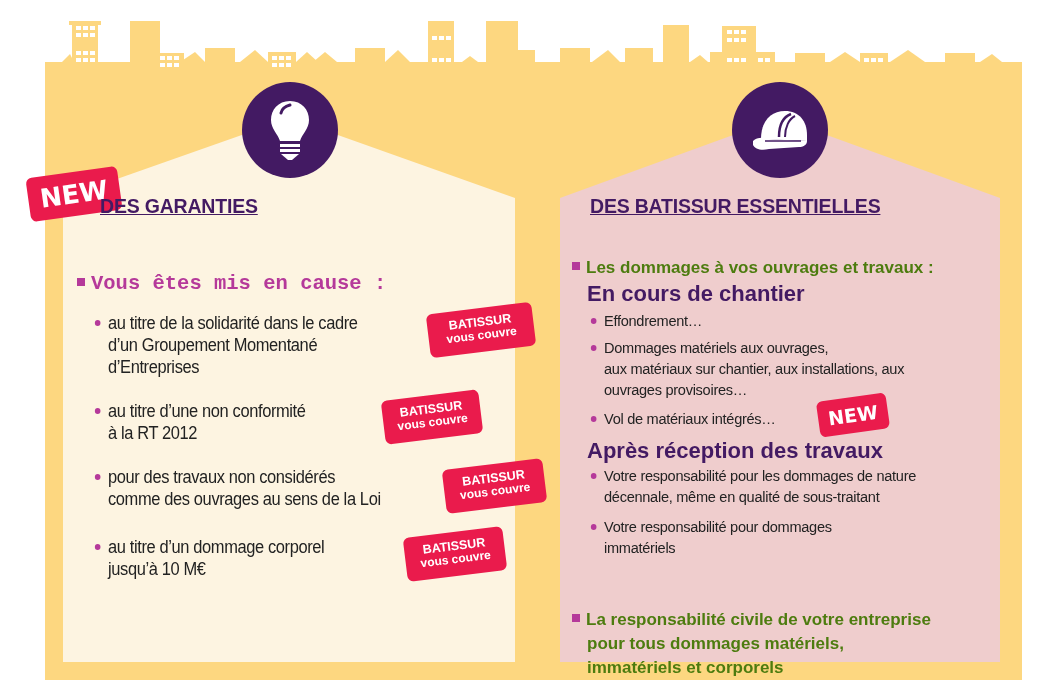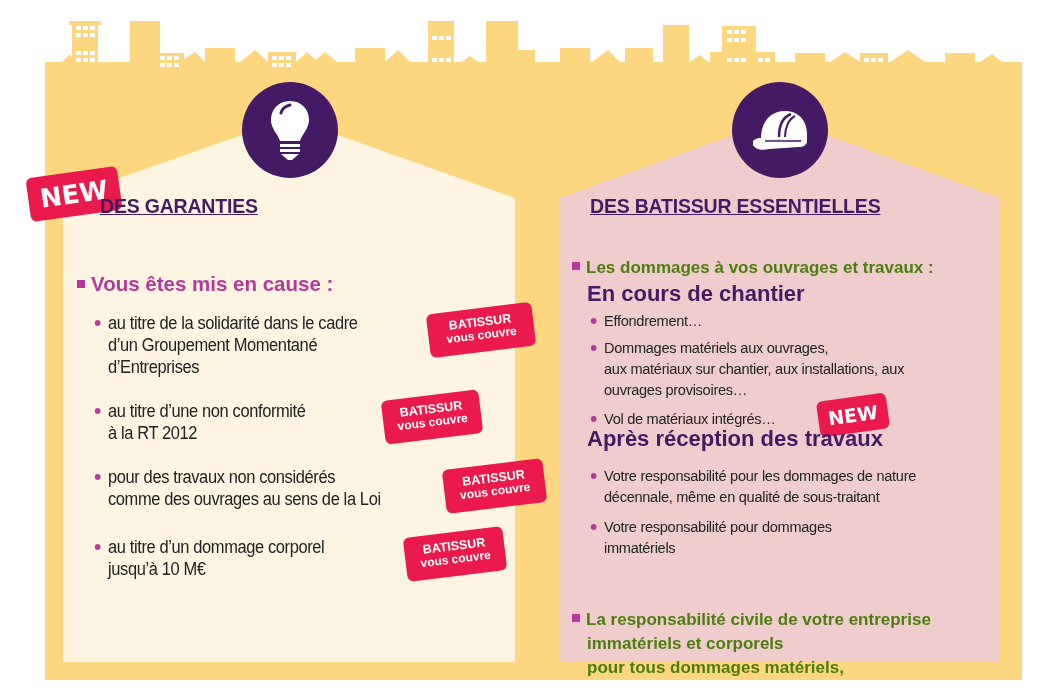--- a/index.html
+++ b/index.html
@@ -143,21 +143,21 @@
 </div>
 
 <div class="abs new-badge" style="left:28px; top:172px; width:92px; height:44px;">
   <span style="font-size:26px; line-height:44px;">NEW</span>
 </div>
 
 <div class="abs panel-title" style="left:100px; top:195px; width:380px;">
   <div>DES GARANTIES</div>
 </div>
 
-<div class="abs lead" style="left:77px; top:272px;">
+<div class="abs lead" style="left:77px; top:272px;font-family:Liberation Mono, monospace;">
   <span class="sq"></span><span>Vous êtes mis en cause :</span>
 </div>
 
 <div class="abs item" style="left:108px; top:312px;">
   <span class="dot"></span>
   <div>au titre de la solidarité dans le cadre</div>
   <div>d’un Groupement Momentané</div>
   <div>d’Entreprises</div>
 </div>
 <div class="abs badge" style="left:428px; top:308px; width:106px; height:44px;">
@@ -226,30 +226,30 @@
   <div>ouvrages provisoires…</div>
 </div>
 <div class="abs item-sm" style="left:604px; top:408px;">
   <span class="dot" style="top:8px;"></span>
   <div>Vol de matériaux intégrés…</div>
 </div>
 <div class="abs new-badge" style="left:818px; top:397px; width:70px; height:36px;">
   <span style="font-size:19px; line-height:36px;">NEW</span>
 </div>
 
-<div class="abs sub" style="left:587px; top:428px;">Après réception des travaux</div>
+<div class="abs sub" style="left:587px; top:440px;">Après réception des travaux</div>
 
 <div class="abs item-sm" style="left:604px; top:465px;">
   <span class="dot" style="top:8px;"></span>
   <div>Votre responsabilité pour les dommages de nature</div>
   <div>décennale, même en qualité de sous-traitant</div>
 </div>
 <div class="abs item-sm" style="left:604px; top:516px;">
   <span class="dot" style="top:8px;"></span>
   <div>Votre responsabilité pour dommages</div>
   <div>immatériels</div>
 </div>
 
 <div class="abs lead-sm" style="left:572px; top:576px; line-height:24px;margin-top:32px;">
   <div><span class="sq"></span><span>La responsabilité civile de votre entreprise</span></div>
+  <div style="padding-left:15px;">pour tous dommages matériels,</div>
   <div style="padding-left:15px;">immatériels et corporels</div>
-  <div style="padding-left:15px;">pour tous dommages matériels,</div>
 </div>
 
 </body></html>

